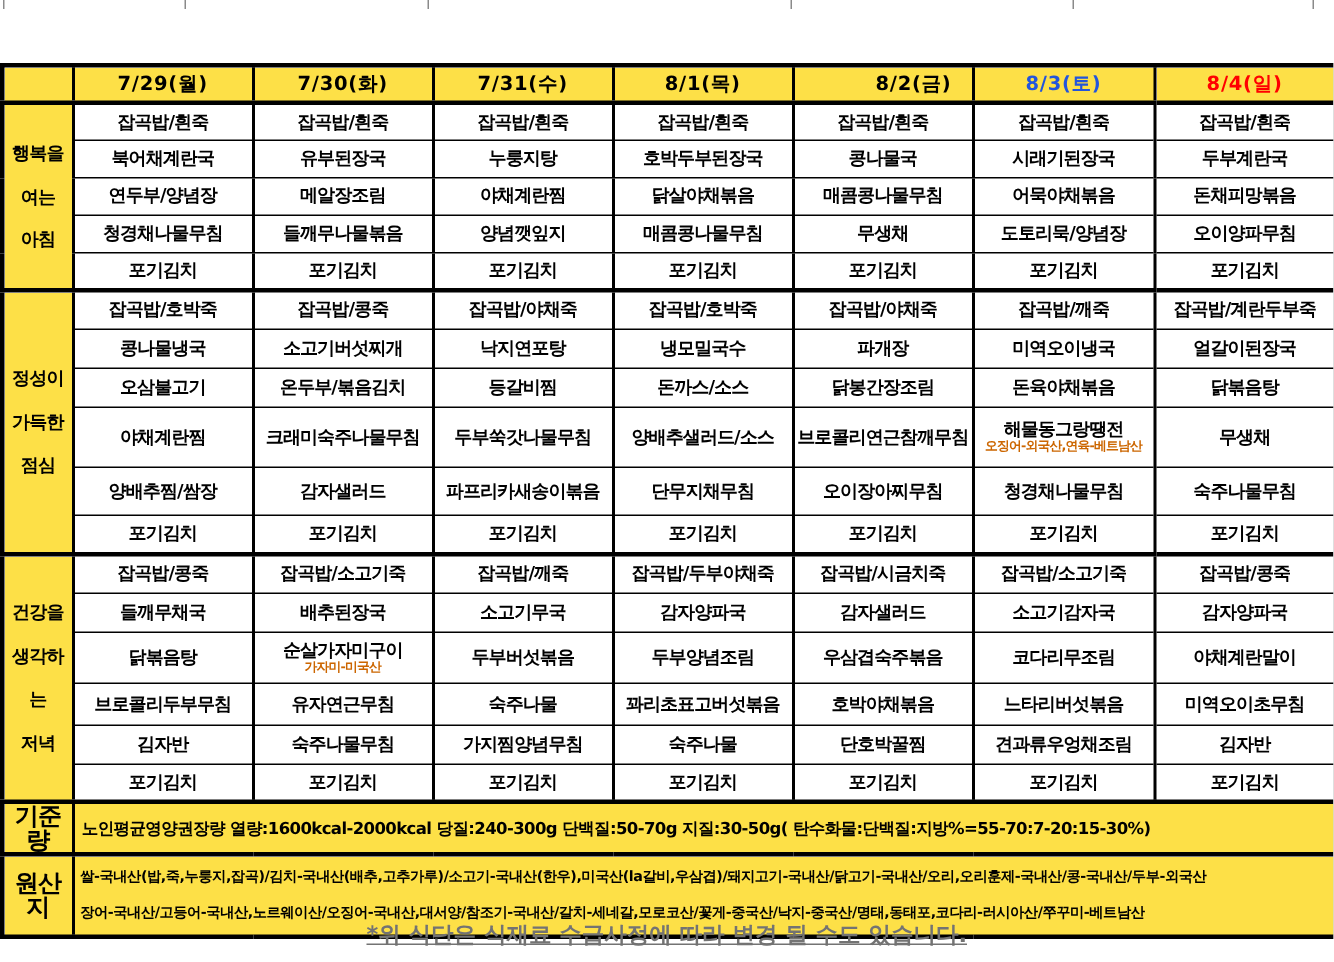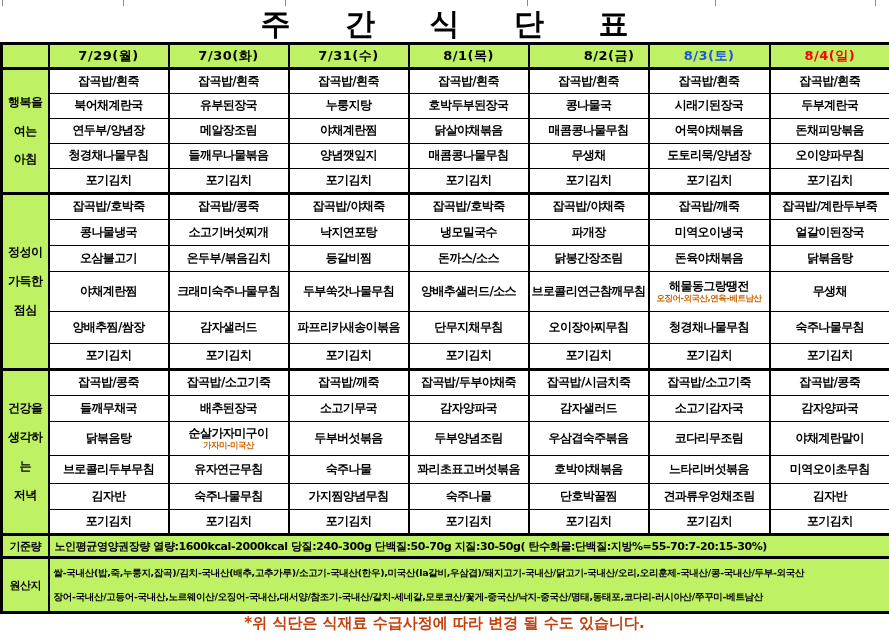--- a/index.html
+++ b/index.html
@@ -5,48 +5,47 @@
   html,body{margin:0;padding:0;background:#ffffff;}
   .page{position:relative;width:889px;height:641px;overflow:hidden;background:#fff;
         font-family:"DejaVu Sans","Liberation Sans",sans-serif;}
   .topstub{position:absolute;top:0;width:1px;height:6px;background:#8a8a8a;}
   .title{position:absolute;top:4px;left:0;width:100%;text-align:center;
          font-family:"DejaVu Serif","Liberation Serif",serif;font-weight:bold;
          font-size:30px;letter-spacing:22px;padding-left:22px;box-sizing:border-box;color:#000;}
   table.menu-table{position:absolute;top:42px;left:0;width:889px;border-collapse:collapse;
          table-layout:fixed;border:3px solid #000;}
   th,td{border-left:2px solid #000;border-top:1px solid #000;padding:0;overflow:hidden;color:#000;}
-  .green{background:#bef264;margin-left:28px;}
+  .green{background:#fde047;margin-left:28px;}
   .sectop{border-top:3px solid #000;}
   .day{font-size:13px;font-weight:bold;text-align:center;vertical-align:middle;letter-spacing:0.5px;}
   .seclabel{font-size:12px;font-weight:bold;text-align:center;vertical-align:middle;
             line-height:2.4;letter-spacing:-0.5px;}
   .menu{font-size:12px;font-weight:bold;text-align:center;vertical-align:middle;
         letter-spacing:-0.6px;line-height:1.15;}
   .menu .sub{display:block;font-size:8.5px;font-weight:bold;letter-spacing:-0.5px;line-height:1.1;}
   .longtext{font-size:11px;font-weight:bold;text-align:left;vertical-align:middle;
             padding-left:5px;white-space:nowrap;letter-spacing:-0.4px;}
   .originline{font-size:9.5px;font-weight:bold;white-space:nowrap;letter-spacing:-0.3px;
               line-height:2.5;padding-left:4px;}
-  .smalllabel{font-size:11px;}
+  .smalllabel{font-size:16px;}
   .footnote{position:absolute;top:614px;left:0;width:100%;text-align:center;
-            font-size:15px;font-weight:bold;color:#c2410c;}
+            font-size:15px;font-weight:bold;color:#737373;text-decoration:underline;}
 </style>
 </head>
 <body>
 
 <div class="page">
   <span class="topstub" style="left:2px"></span>
   <span class="topstub" style="left:123px"></span>
   <span class="topstub" style="left:285px"></span>
   <span class="topstub" style="left:527px"></span>
   <span class="topstub" style="left:715px"></span>
   <span class="topstub" style="left:875px"></span>
 
-  <div class="title">주 간 식 단 표</div>
 
   <table class="menu-table">
     <colgroup>
       <col style="width:47px">
       <col style="width:120px">
         <col style="width:120px">
         <col style="width:120px">
       <col style="width:120px">
         <col style="width:120px">
         <col style="width:121px">

